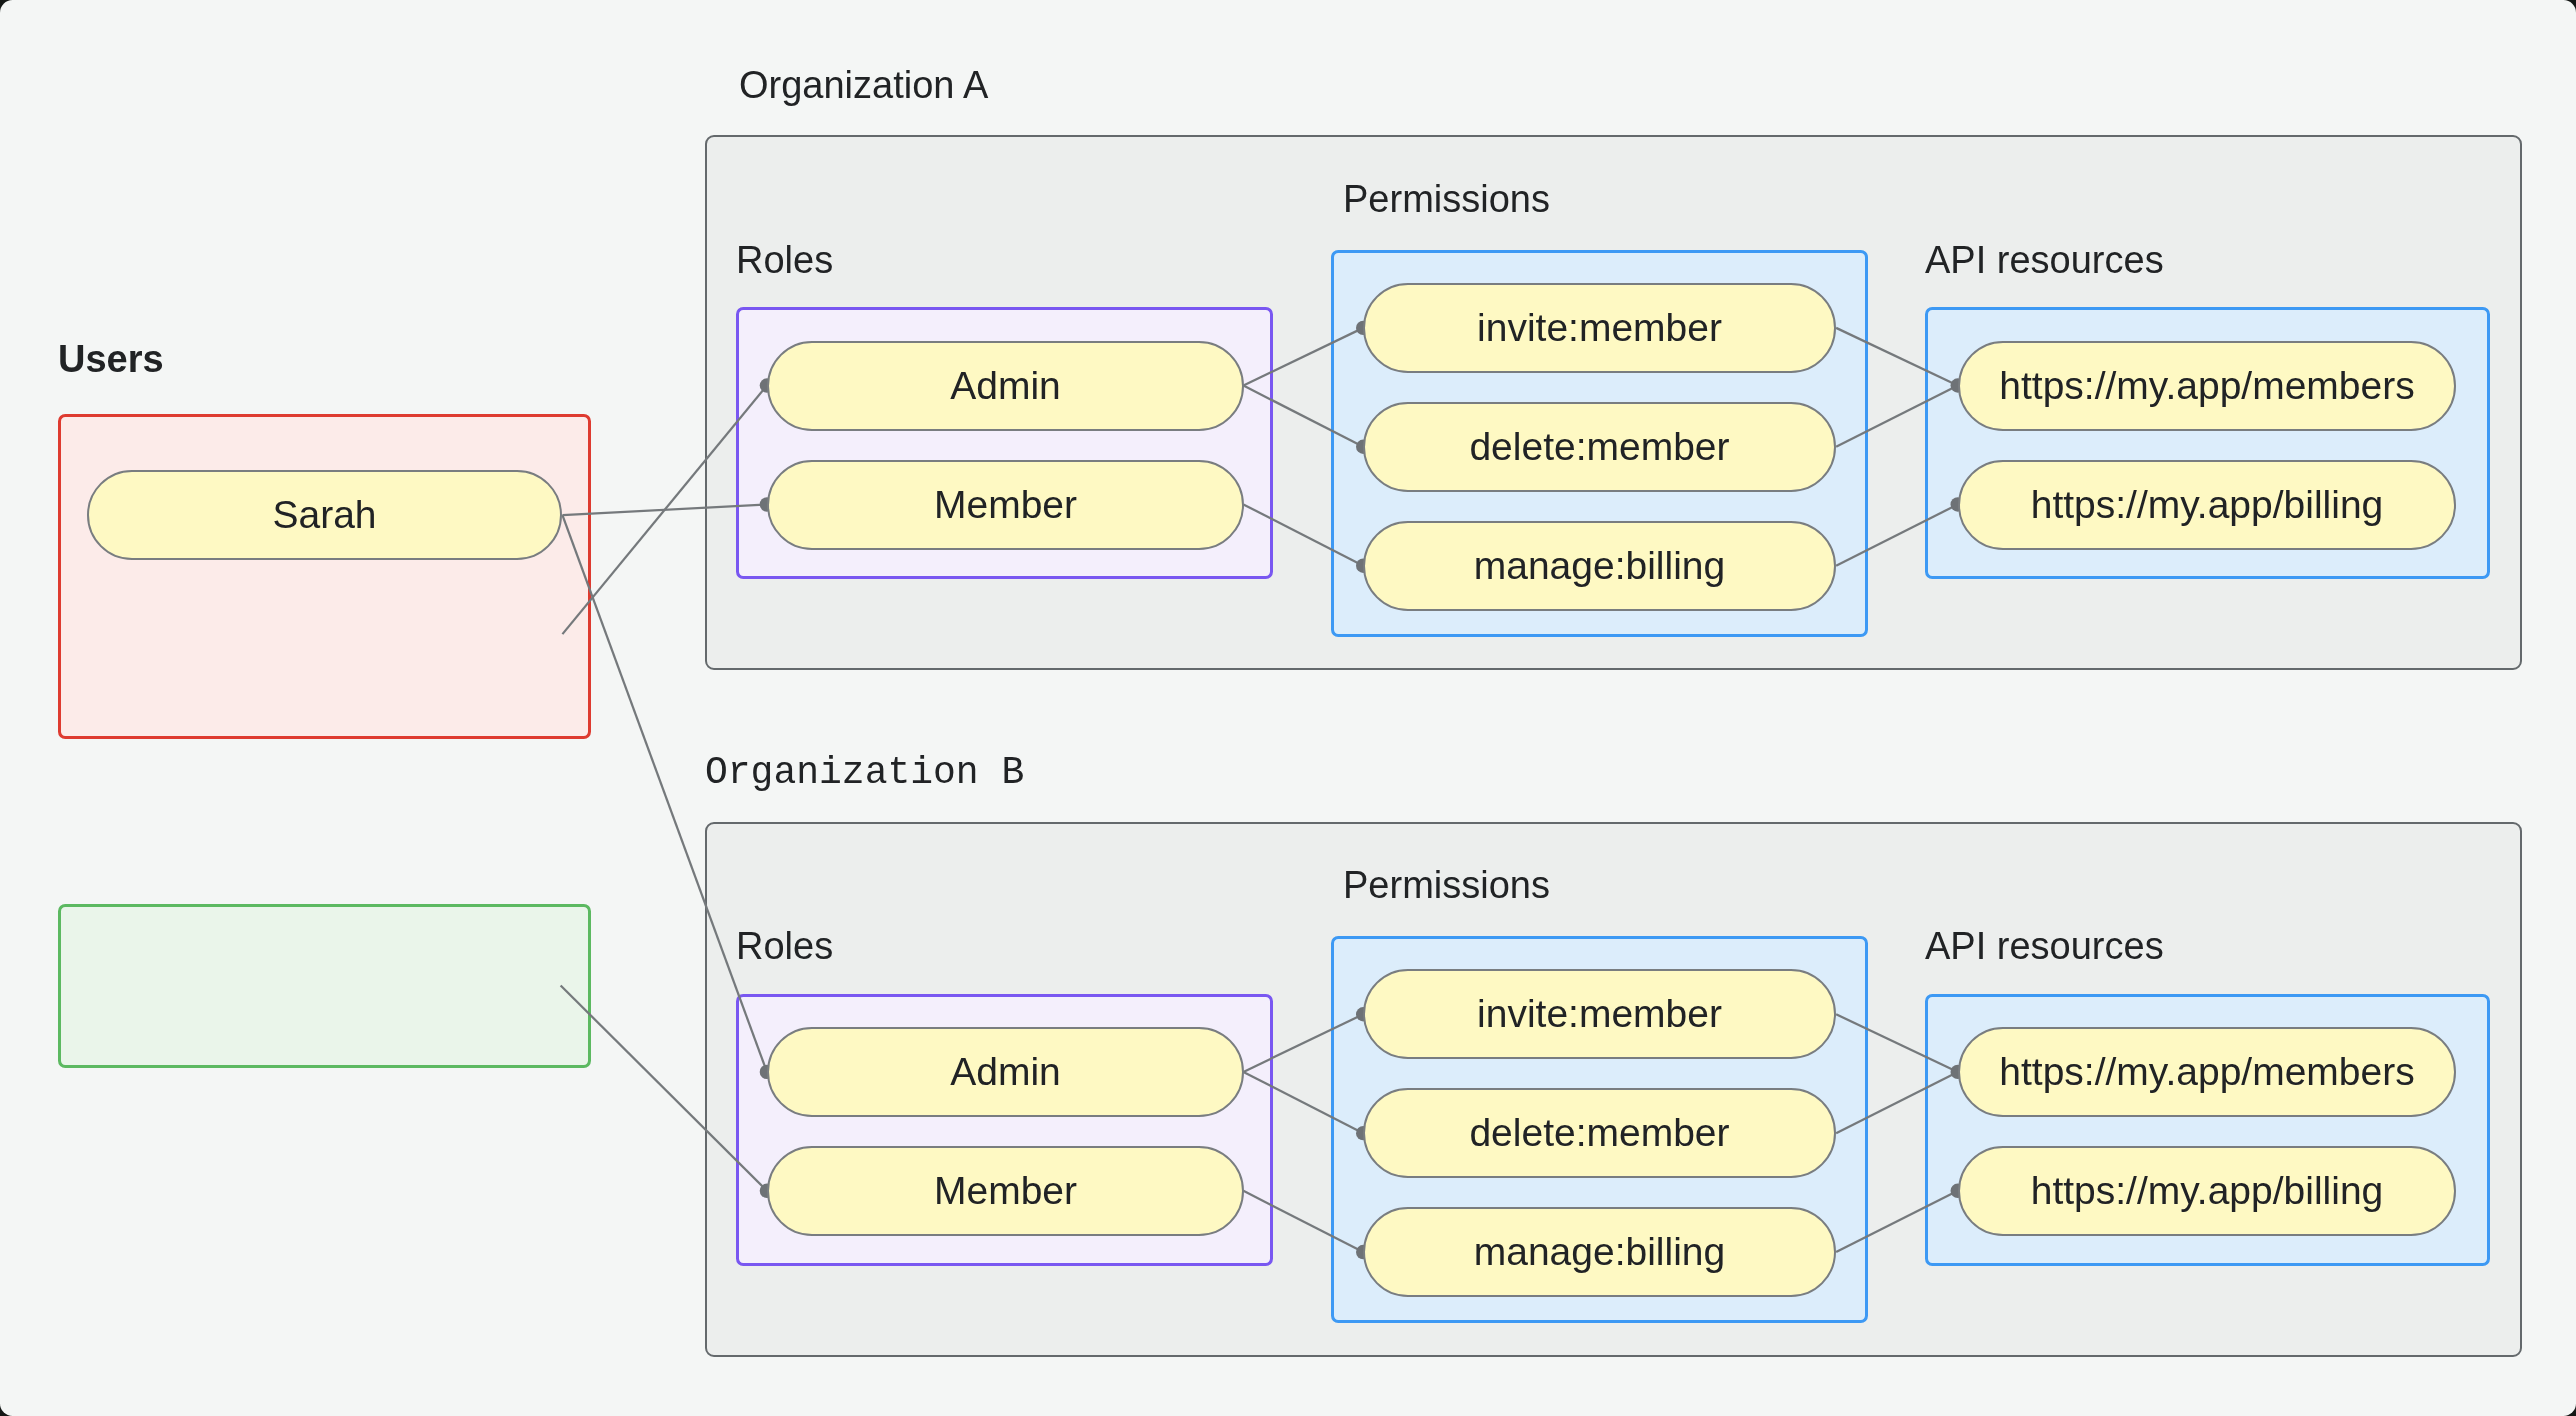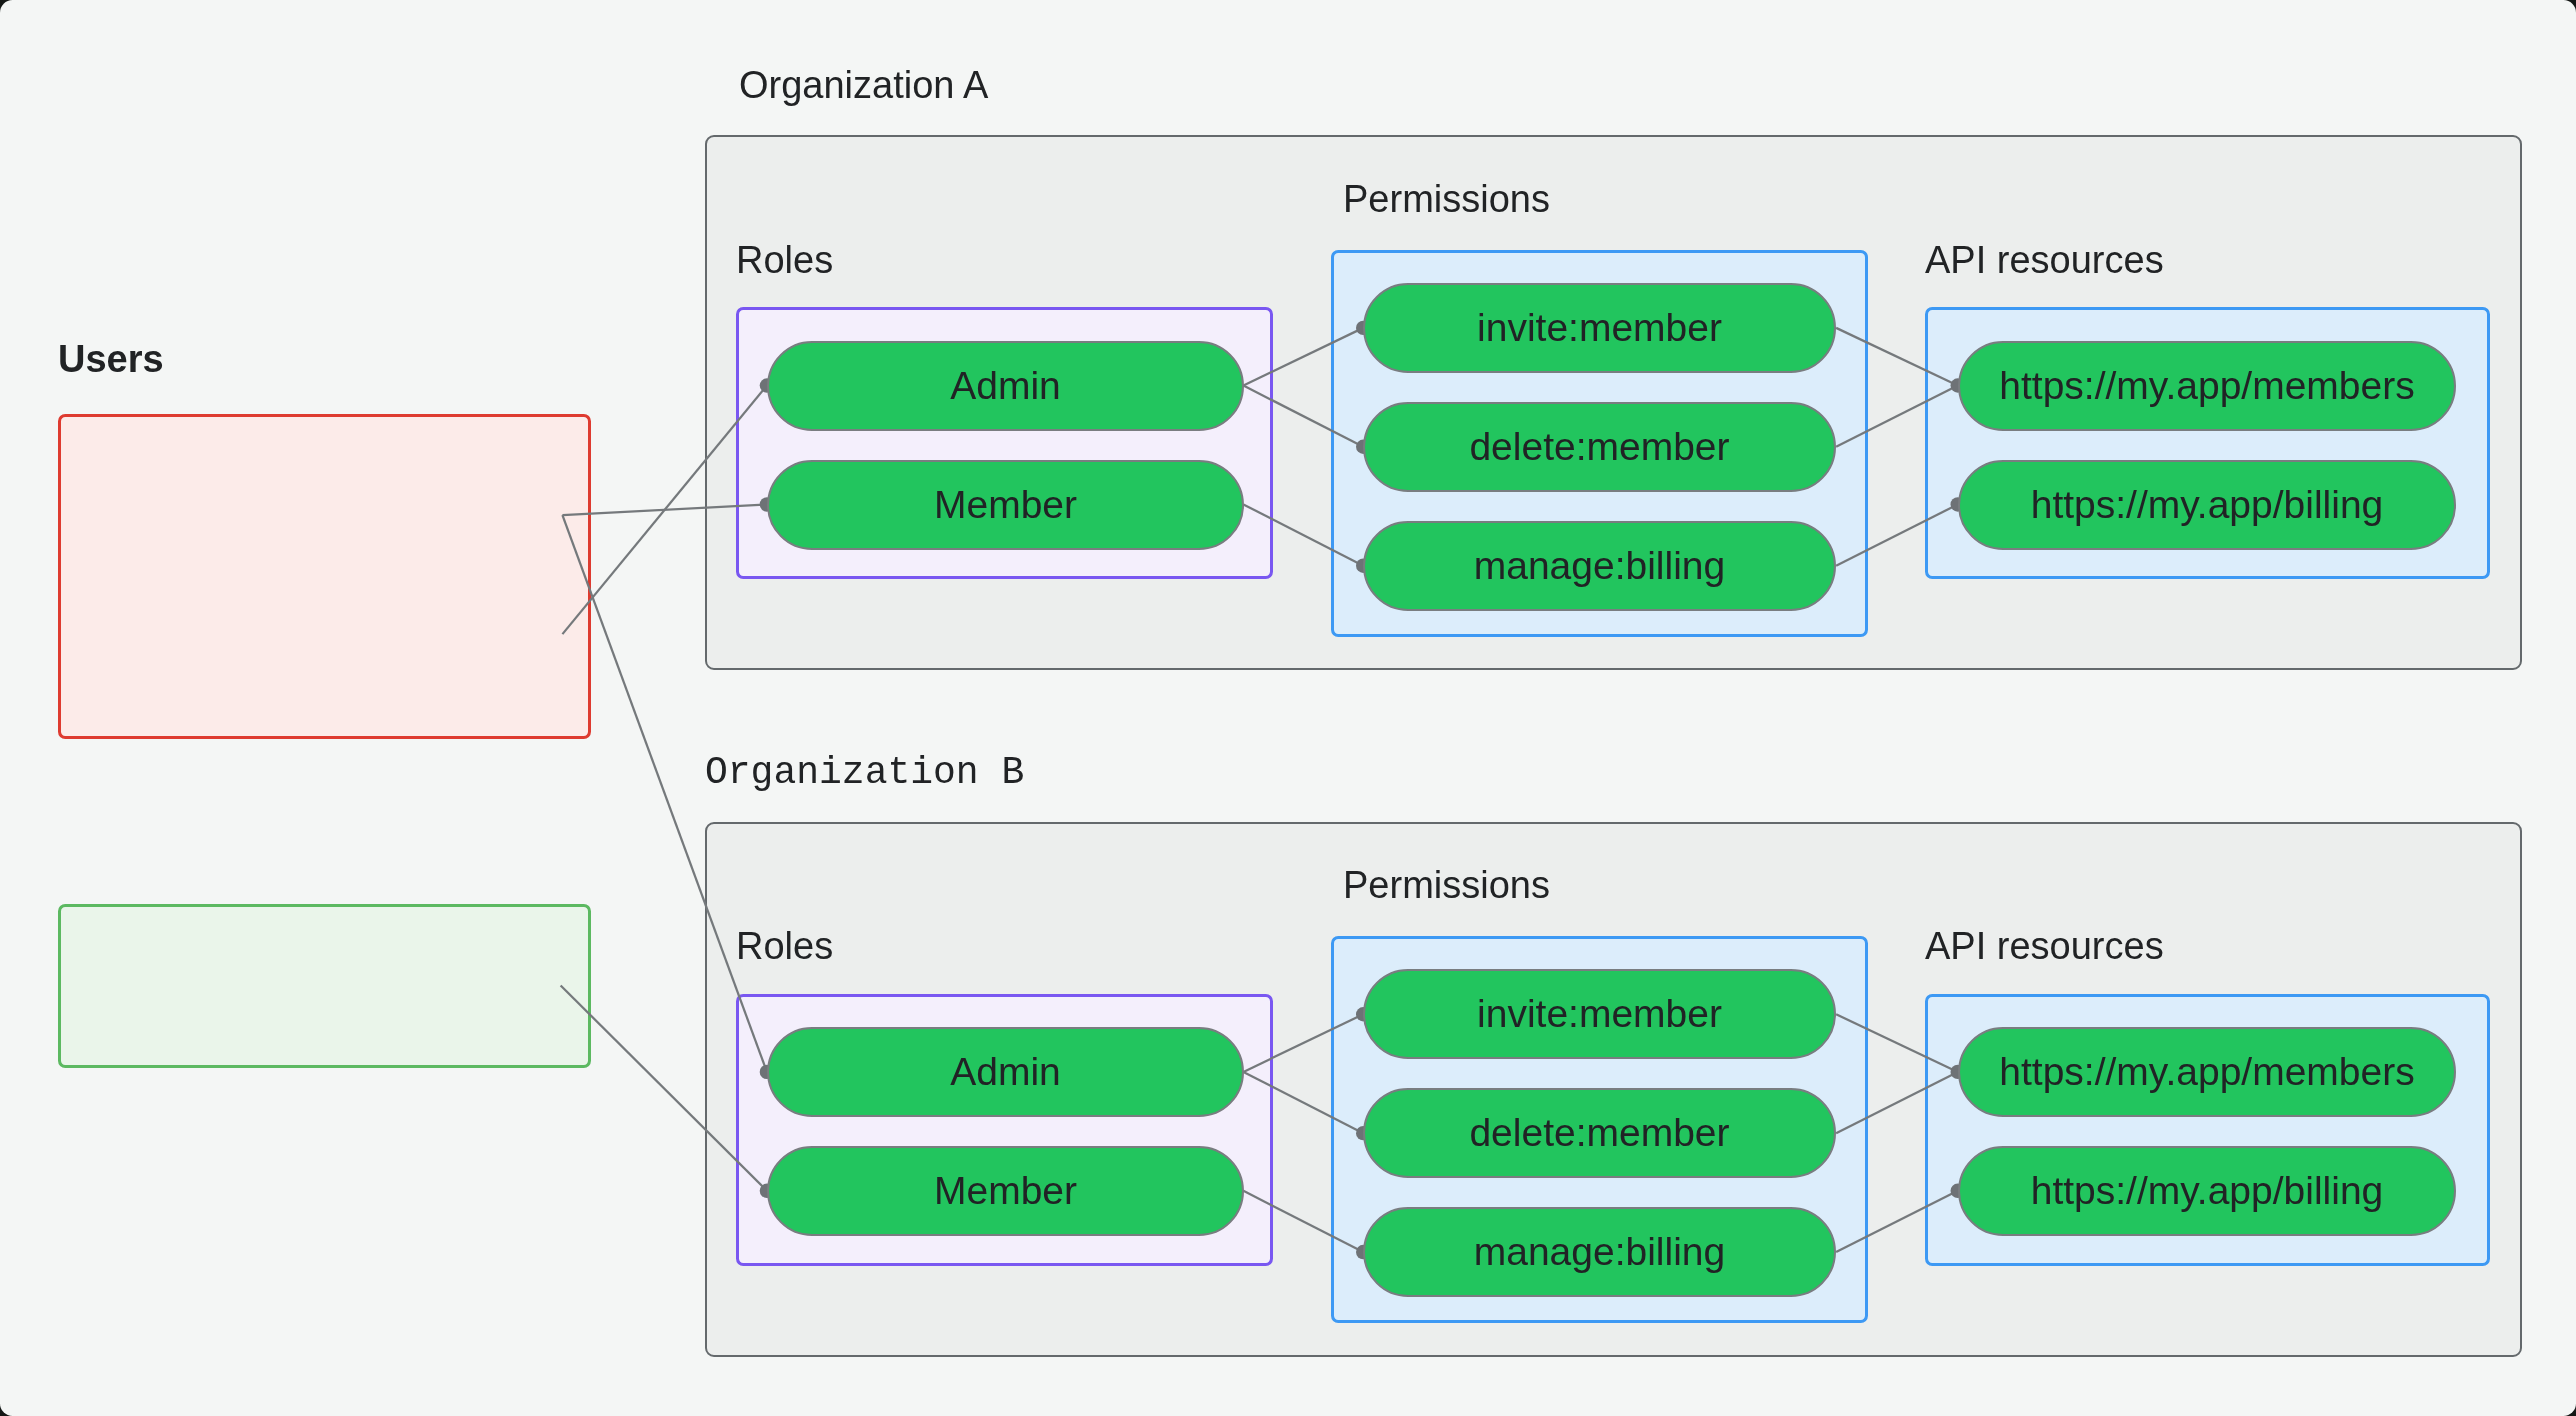--- a/index.html
+++ b/index.html
@@ -9,21 +9,21 @@
     font-family:"Liberation Sans",sans-serif;color:#212325;
   }
   .gbox{position:absolute;box-sizing:border-box;border-radius:7.2px;z-index:1;}
   .org-box{border:2.7px solid #64696C;background:#ECEEED;border-radius:9px;}
   .users-box{border:3.6px solid #DE3B30;background:#FCEBE9;}
   .m2m-box{border:3.6px solid #5CB961;background:#EAF5EA;}
   .roles-box{border:3.6px solid #7957F1;background:#F4EFFC;}
   .blue-box{border:3.6px solid #3D99F4;background:#DCEDFB;}
   .label{position:absolute;font-size:38px;line-height:1.2;color:#212325;z-index:2;white-space:nowrap;}
   .pill{
-    position:absolute;height:90px;box-sizing:border-box;background:#22c55e;
+    position:absolute;height:90px;box-sizing:border-box;background:#fef9c3;
     border:2.3px solid #797D80;border-radius:45px;z-index:10;
     display:flex;align-items:center;justify-content:center;
     font-size:39px;color:#212325;white-space:nowrap;
   }
   .wires{position:absolute;left:0;top:0;z-index:5;pointer-events:none;}
   .wires line{stroke:#75797C;stroke-width:2.5;}
   .wires circle{fill:#6E7276;}
 </style>
 </head>
 <body>
@@ -84,20 +84,21 @@
     <circle cx="1513" cy="628" r="8"></circle>
     <circle cx="2173" cy="428" r="8"></circle>
     <circle cx="2173" cy="560" r="8"></circle>
     <circle cx="1513" cy="1126" r="8"></circle>
     <circle cx="1513" cy="1258" r="8"></circle>
     <circle cx="1513" cy="1390" r="8"></circle>
     <circle cx="2173" cy="1190" r="8"></circle>
     <circle cx="2173" cy="1322" r="8"></circle>
   </svg>
 
+  <div class="pill" style="left:87px;top:470px;width:475px;">Sarah</div>
 
   <div class="pill" style="left:767px;top:341px;width:477px;">Admin</div>
   <div class="pill" style="left:767px;top:460px;width:477px;">Member</div>
   <div class="pill" style="left:1363px;top:283px;width:473px;">invite:member</div>
   <div class="pill" style="left:1363px;top:402px;width:473px;">delete:member</div>
   <div class="pill" style="left:1363px;top:521px;width:473px;">manage:billing</div>
   <div class="pill" style="left:1958px;top:341px;width:498px;">https://my.app/members</div>
   <div class="pill" style="left:1958px;top:460px;width:498px;">https://my.app/billing</div>
 
   <div class="pill" style="left:767px;top:1027px;width:477px;">Admin</div>

